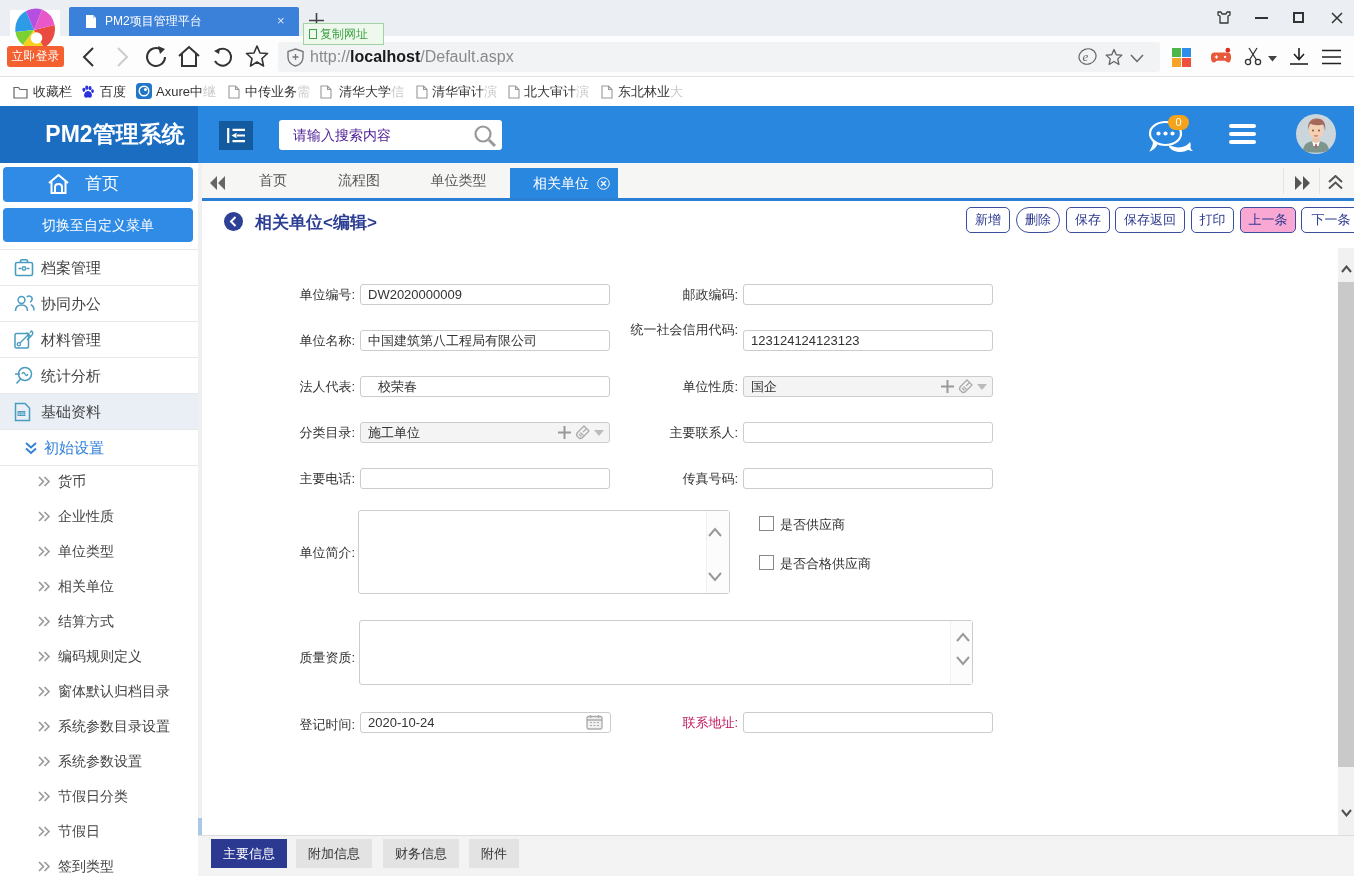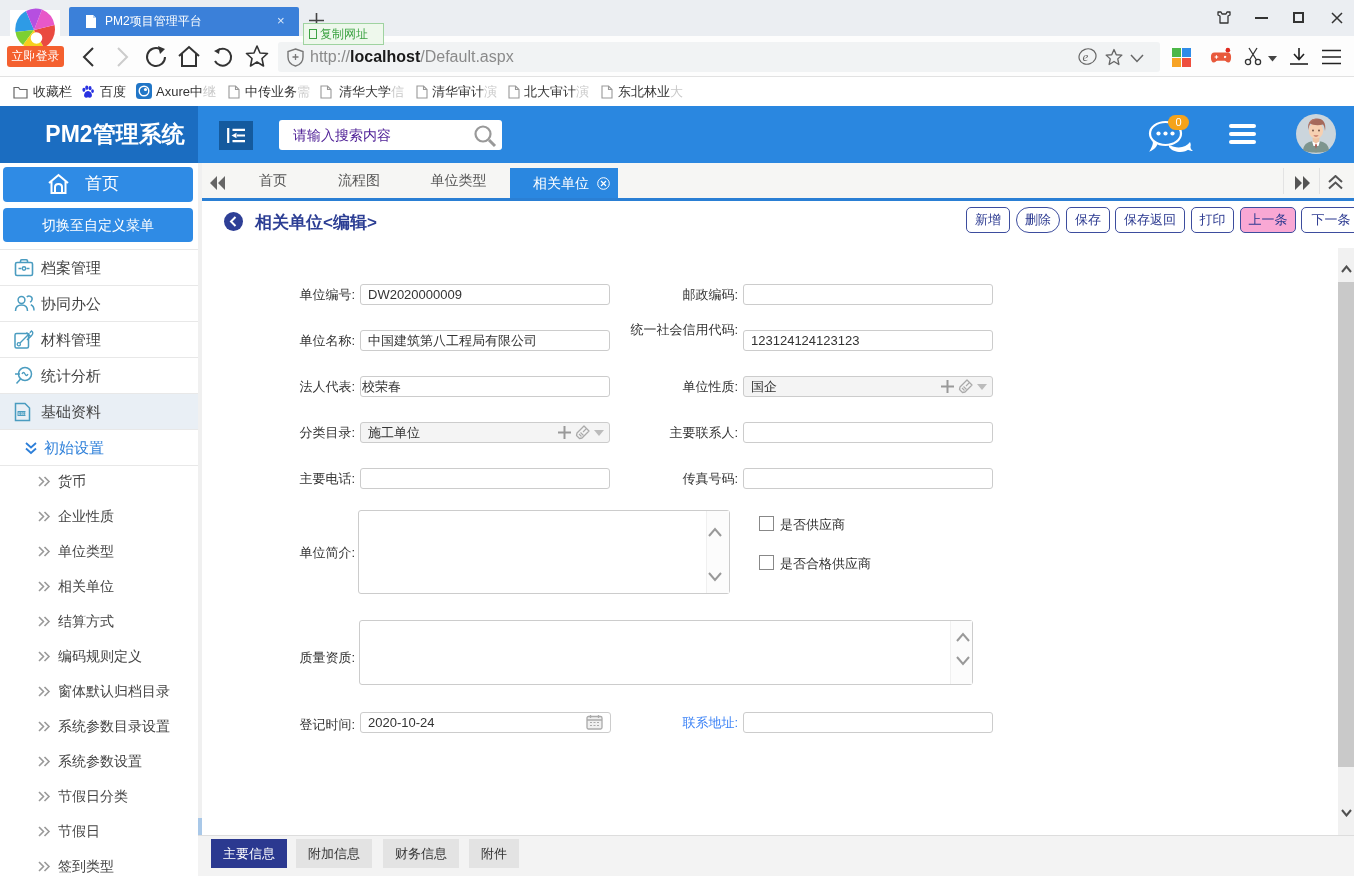--- a/index.html
+++ b/index.html
@@ -384,21 +384,21 @@
 <div id="form">
     <div class="abs" style="left:355px;top:284px;height:21px;line-height:21px;font-size:13px;color:#333;transform:translateX(-100%);white-space:nowrap;">单位编号:</div>
     <div class="abs" style="left:360px;top:284px;width:250px;height:21px;border:1px solid #ccc;border-radius:3px;background:#fff;font-size:13px;line-height:19px;color:#333;padding-left:7px;">DW2020000009</div>
     <div class="abs" style="left:738px;top:284px;height:21px;line-height:21px;font-size:13px;color:#333;transform:translateX(-100%);white-space:nowrap;">邮政编码:</div>
     <div class="abs" style="left:743px;top:284px;width:250px;height:21px;border:1px solid #ccc;border-radius:3px;background:#fff;font-size:13px;line-height:19px;color:#333;padding-left:7px;"></div>
     <div class="abs" style="left:355px;top:330px;height:21px;line-height:21px;font-size:13px;color:#333;transform:translateX(-100%);white-space:nowrap;">单位名称:</div>
     <div class="abs" style="left:360px;top:330px;width:250px;height:21px;border:1px solid #ccc;border-radius:3px;background:#fff;font-size:13px;line-height:19px;color:#333;padding-left:7px;">中国建筑第八工程局有限公司</div>
     <div class="abs" style="left:738px;top:319px;height:21px;line-height:21px;font-size:13px;color:#333;transform:translateX(-100%);white-space:nowrap;">统一社会信用代码:</div>
     <div class="abs" style="left:743px;top:330px;width:250px;height:21px;border:1px solid #ccc;border-radius:3px;background:#fff;font-size:13px;line-height:19px;color:#333;padding-left:7px;">123124124123123</div>
     <div class="abs" style="left:355px;top:376px;height:21px;line-height:21px;font-size:13px;color:#333;transform:translateX(-100%);white-space:nowrap;">法人代表:</div>
-    <div class="abs" style="left:360px;top:376px;width:250px;height:21px;border:1px solid #ccc;border-radius:3px;background:#fff;font-size:13px;line-height:19px;color:#333;padding-left:1px;">校荣春</div>
+    <div class="abs" style="left:360px;top:376px;width:250px;height:21px;border:1px solid #ccc;border-radius:3px;background:#fff;font-size:13px;line-height:19px;color:#333;padding-left:17px;">校荣春</div>
     <div class="abs" style="left:738px;top:376px;height:21px;line-height:21px;font-size:13px;color:#333;transform:translateX(-100%);white-space:nowrap;">单位性质:</div>
     <div class="abs" style="left:743px;top:376px;width:250px;height:21px;border:1px solid #ccc;border-radius:3px;background:#f4f4f4;font-size:13px;line-height:19px;color:#333;padding-left:7px;">国企</div>
     <svg class="abs" style="left:941px;top:380px;" width="13" height="13" viewBox="0 0 13 13">
       <path d="M6.5 0 V13 M0 6.5 H13" stroke="#999" stroke-width="2"></path>
     </svg>
     <svg class="abs" style="left:958px;top:379px;" width="15" height="15" viewBox="0 0 15 15">
       <path d="M9 1 L14 6 L7 13 L4.5 13.5 L1.5 10.5 L2 8 Z" stroke="#aaa" stroke-width="1.3" fill="none" stroke-linejoin="round"></path>
       <path d="M11.5 3.5 L8 7 M4 9 L6.5 11.5 M5.5 7.5 L8.5 10.5" stroke="#aaa" stroke-width="1.1"></path>
     </svg>
     <svg class="abs" style="left:977px;top:384px;" width="10" height="6" viewBox="0 0 10 6">
@@ -415,21 +415,21 @@
     </svg>
     <svg class="abs" style="left:594px;top:430px;" width="10" height="6" viewBox="0 0 10 6">
       <path d="M0 0 H10 L5 6 Z" fill="#bbb"></path>
     </svg>
     <div class="abs" style="left:738px;top:422px;height:21px;line-height:21px;font-size:13px;color:#333;transform:translateX(-100%);white-space:nowrap;">主要联系人:</div>
     <div class="abs" style="left:743px;top:422px;width:250px;height:21px;border:1px solid #ccc;border-radius:3px;background:#fff;font-size:13px;line-height:19px;color:#333;padding-left:7px;"></div>
     <div class="abs" style="left:355px;top:468px;height:21px;line-height:21px;font-size:13px;color:#333;transform:translateX(-100%);white-space:nowrap;">主要电话:</div>
     <div class="abs" style="left:360px;top:468px;width:250px;height:21px;border:1px solid #ccc;border-radius:3px;background:#fff;font-size:13px;line-height:19px;color:#333;padding-left:7px;"></div>
     <div class="abs" style="left:738px;top:468px;height:21px;line-height:21px;font-size:13px;color:#333;transform:translateX(-100%);white-space:nowrap;">传真号码:</div>
     <div class="abs" style="left:743px;top:468px;width:250px;height:21px;border:1px solid #ccc;border-radius:3px;background:#fff;font-size:13px;line-height:19px;color:#333;padding-left:7px;"></div>
-    <div class="abs" style="left:738px;top:712px;height:21px;line-height:21px;font-size:13px;color:#3b82f6;transform:translateX(-100%);white-space:nowrap;">联系地址:</div>
+    <div class="abs" style="left:738px;top:712px;height:21px;line-height:21px;font-size:13px;color:#be185d;transform:translateX(-100%);white-space:nowrap;">联系地址:</div>
     <div class="abs" style="left:743px;top:712px;width:250px;height:21px;border:1px solid #ccc;border-radius:3px;background:#fff;font-size:13px;line-height:19px;color:#333;padding-left:7px;"></div>
     <div class="abs" style="left:355px;top:544px;transform:translateX(-100%);font-size:13px;color:#333;">单位简介:</div>
     <div class="abs" style="left:358px;top:510px;width:372px;height:84px;border:1px solid #ccc;border-radius:3px;background:#fff;"></div>
     <div class="abs" style="left:706px;top:511px;width:23px;height:82px;background:#fcfcfc;border-left:1px solid #f0f0f0;"></div>
     <svg class="abs" style="left:708px;top:527px;" width="14" height="10" viewBox="0 0 14 10">
       <path d="M1 9 L7 2 L13 9" stroke="#999" stroke-width="2" fill="none"></path>
     </svg>
     <svg class="abs" style="left:708px;top:572px;" width="14" height="10" viewBox="0 0 14 10">
       <path d="M1 1 L7 8 L13 1" stroke="#999" stroke-width="2" fill="none"></path>
     </svg>

